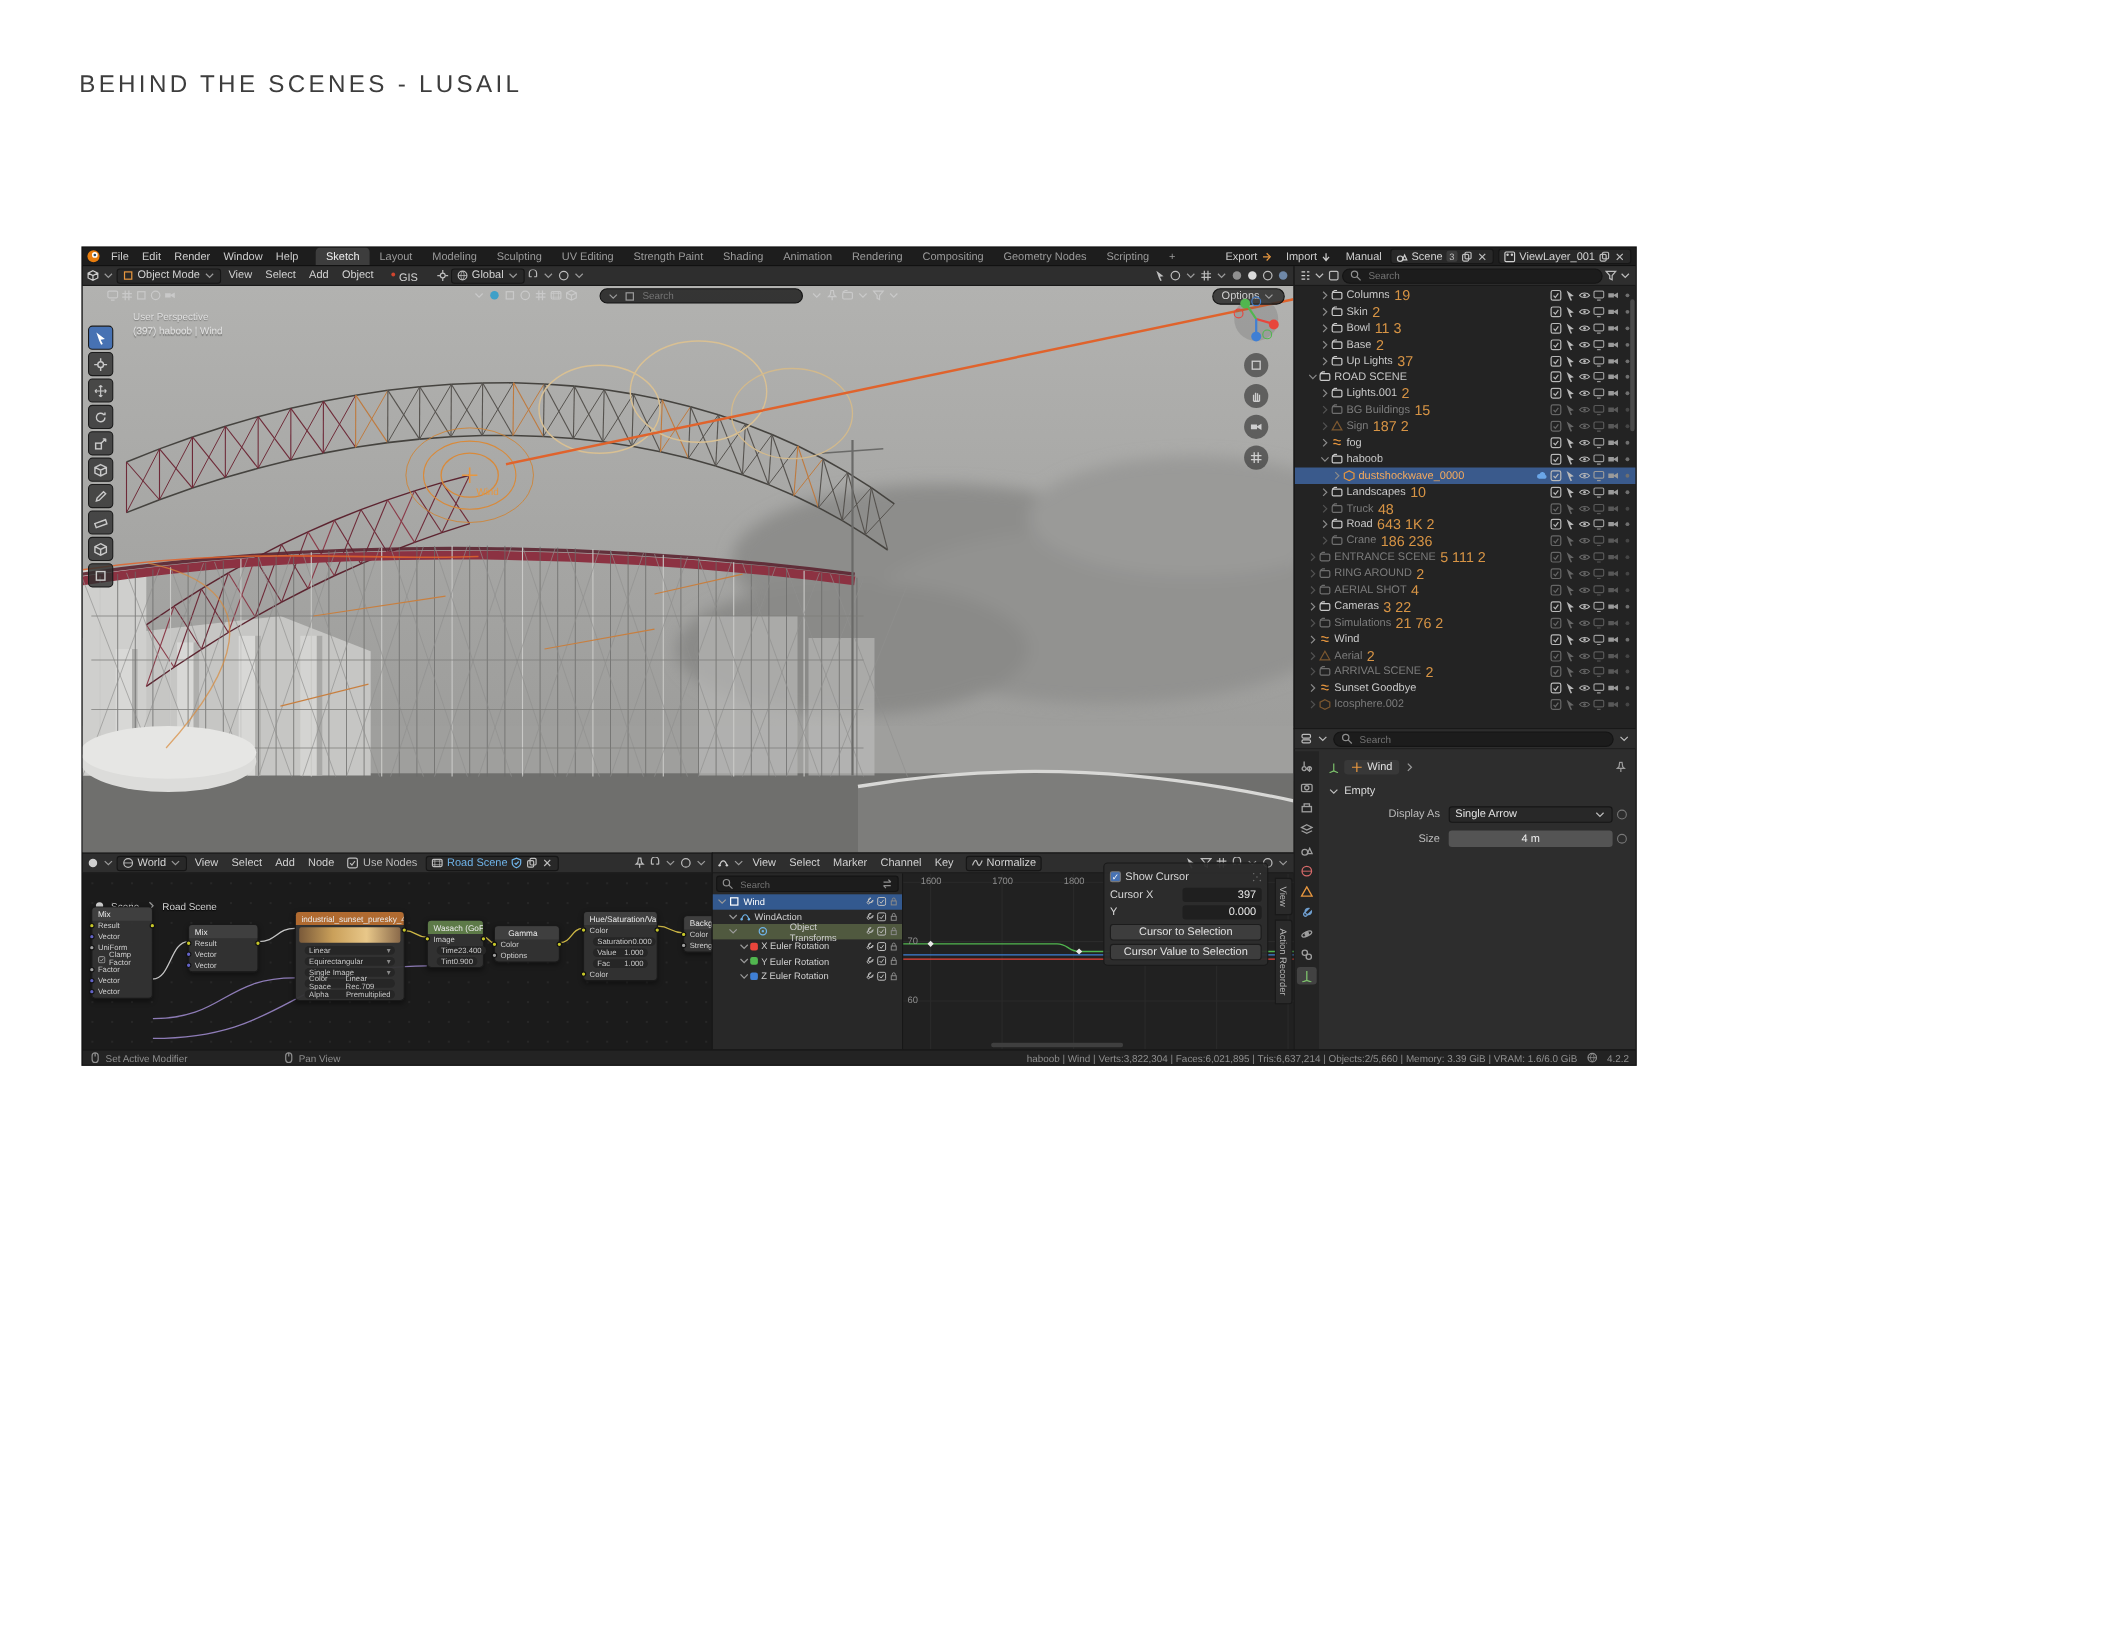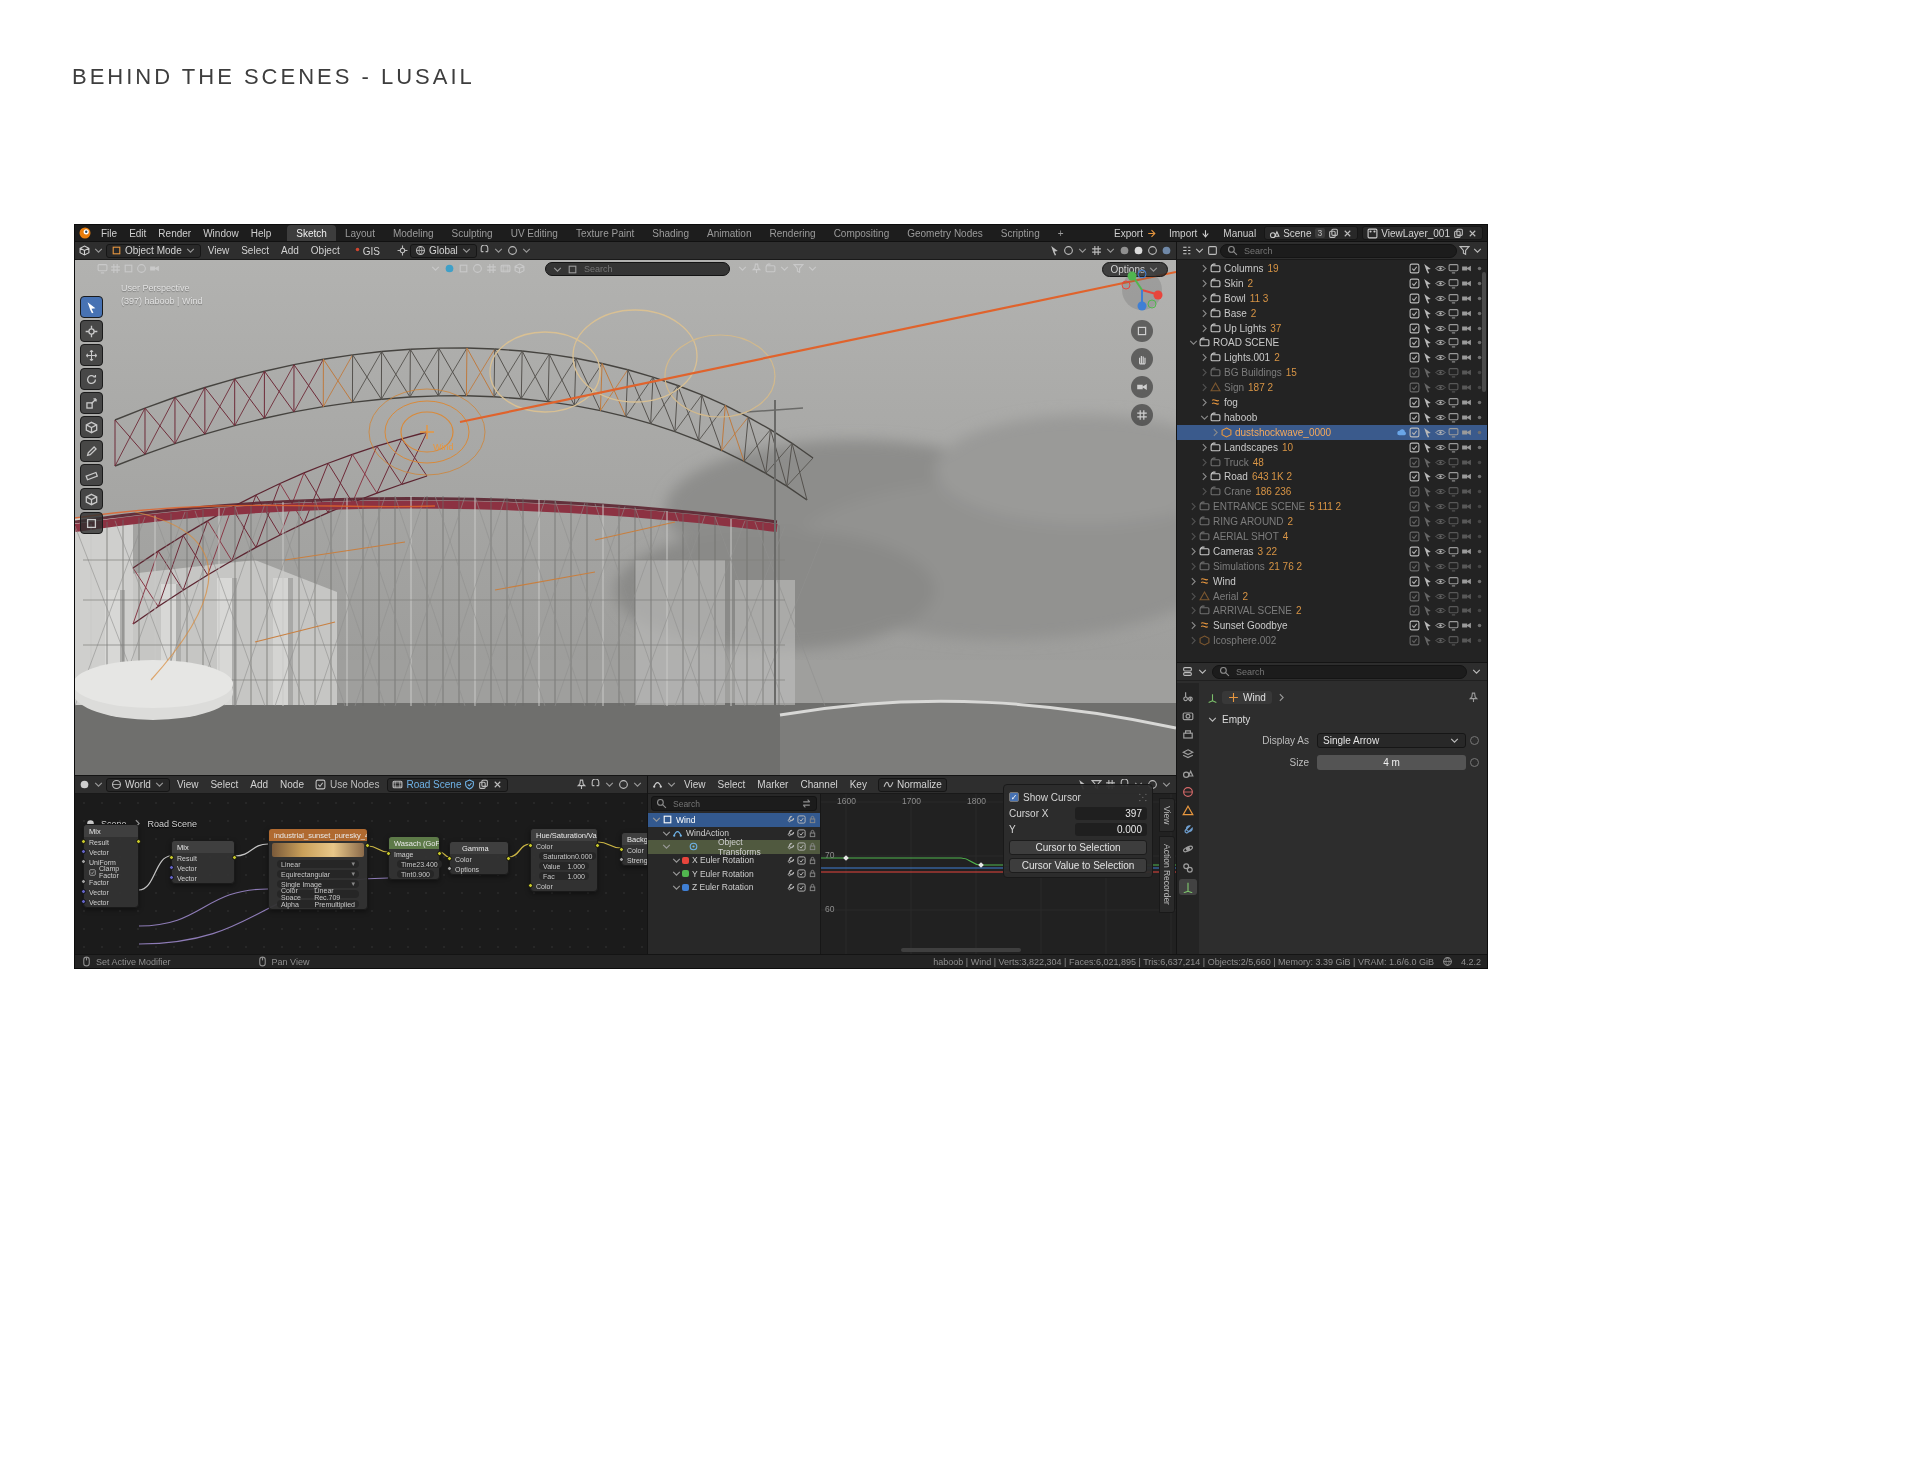--- a/index.html
+++ b/index.html
@@ -39,21 +39,21 @@
   #outliner{position:absolute;left:1101px;top:17px;width:311px;height:420px;background:#232323;border-left:1px solid #141414;display:flex;flex-direction:column;}
   .ol-search{flex:1;height:14px;background:#1c1c1c;border:1px solid #141414;border-radius:8px;display:flex;align-items:center;gap:4px;padding:0 6px;color:#8f8f8f;}
   .ol-search input{background:transparent;border:0;outline:0;color:#cfcfcf;font-size:9px;width:100%;font-family:"Liberation Sans",sans-serif;}
   #ol-rows{flex:1;overflow:hidden;position:relative;padding-top:1px;}
   .orow{display:flex;align-items:center;height:14.9px;padding-right:2px;color:#c9c9c9;}
   .orow.dim{color:#7c7c7c;}
   .orow.dim .icon{opacity:.45;}
   .orow.selected{background:#3a5a8c;}
   .orow .lbl{margin-left:3px;white-space:nowrap;overflow:hidden;text-overflow:ellipsis;}
   .orow.active-obj .lbl{color:#f4a95c;}
-  .orow .badges{margin-left:4px;color:#d79445;font-size:10px;white-space:nowrap;}
+  .orow .badges{margin-left:4px;color:#d79445;font-size:13px;white-space:nowrap;}
   .orow .toggles{margin-left:auto;display:flex;gap:2px;color:#b9b9b9;align-items:center;}
   .ol-scroll{position:absolute;right:1px;top:30px;width:4px;height:120px;background:#4a4a4a;border-radius:2px;}
   
   #props{position:absolute;left:1101px;top:437px;width:311px;height:292px;background:#2d2d2d;border-left:1px solid #141414;border-top:1px solid #141414;}
   .pr-search{display:flex;align-items:center;gap:4px;height:18px;padding:2px 5px;background:#2d2d2d;border-bottom:1px solid #202020;}
   #props-tabs{position:absolute;left:0;top:20px;bottom:0;width:22px;background:#242424;display:flex;flex-direction:column;align-items:center;gap:3px;padding-top:6px;}
   .ptab{width:18px;height:16px;border-radius:3px;display:flex;align-items:center;justify-content:center;color:#9e9e9e;}
   .ptab.active{background:#424242;color:#e2e2e2;}
   #props-body{position:absolute;left:22px;top:20px;right:0;bottom:0;padding:5px 8px;}
   .crumb{display:flex;align-items:center;gap:4px;height:18px;}
@@ -120,21 +120,21 @@
           <span class="tb-menu">Render</span>
           <span class="tb-menu">Window</span>
           <span class="tb-menu">Help</span>
         </span>
       <span id="tb-tabs" style="display:flex;margin-left:10px;">
           <span class="wtab active">Sketch</span>
           <span class="wtab">Layout</span>
           <span class="wtab">Modeling</span>
           <span class="wtab">Sculpting</span>
           <span class="wtab">UV Editing</span>
-          <span class="wtab">Texture Paint</span>
+          <span class="wtab">Strength Paint</span>
           <span class="wtab">Shading</span>
           <span class="wtab">Animation</span>
           <span class="wtab">Rendering</span>
           <span class="wtab">Compositing</span>
           <span class="wtab">Geometry Nodes</span>
           <span class="wtab">Scripting</span>
           <span class="wtab">+</span>
         </span>
       <div class="tb-right">
         <span class="tb-btn">

